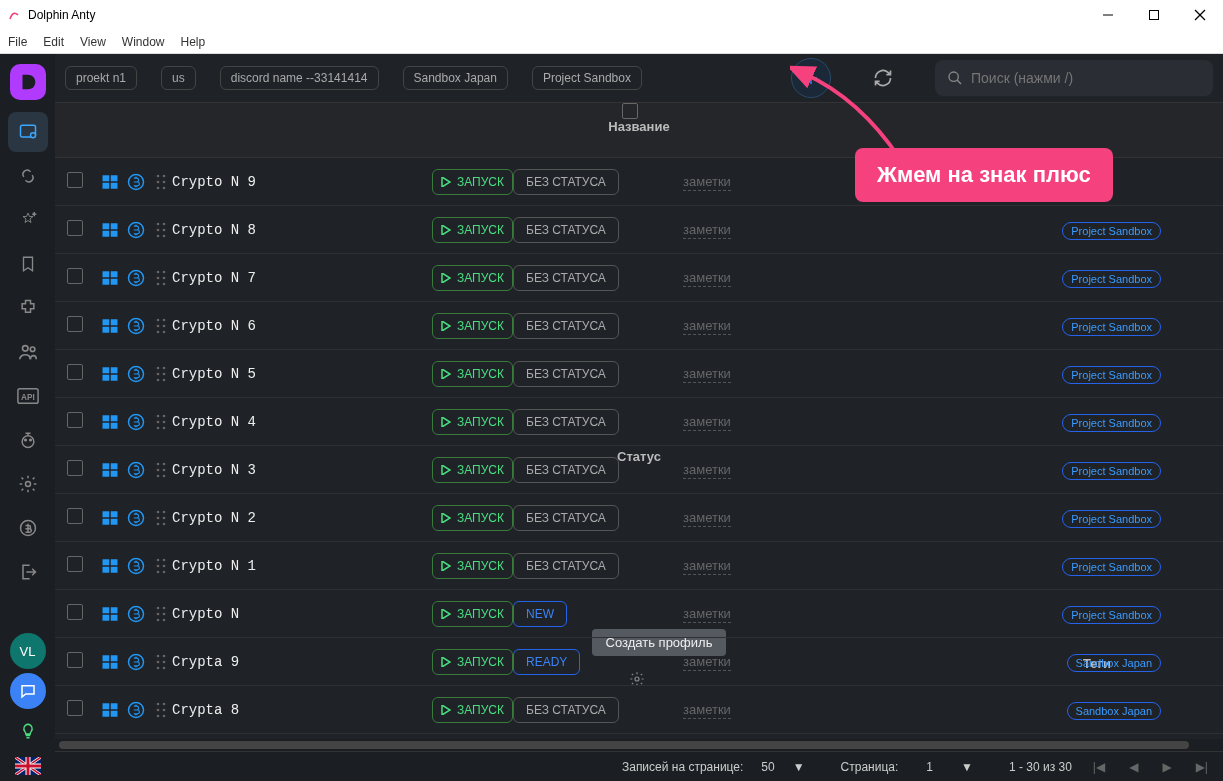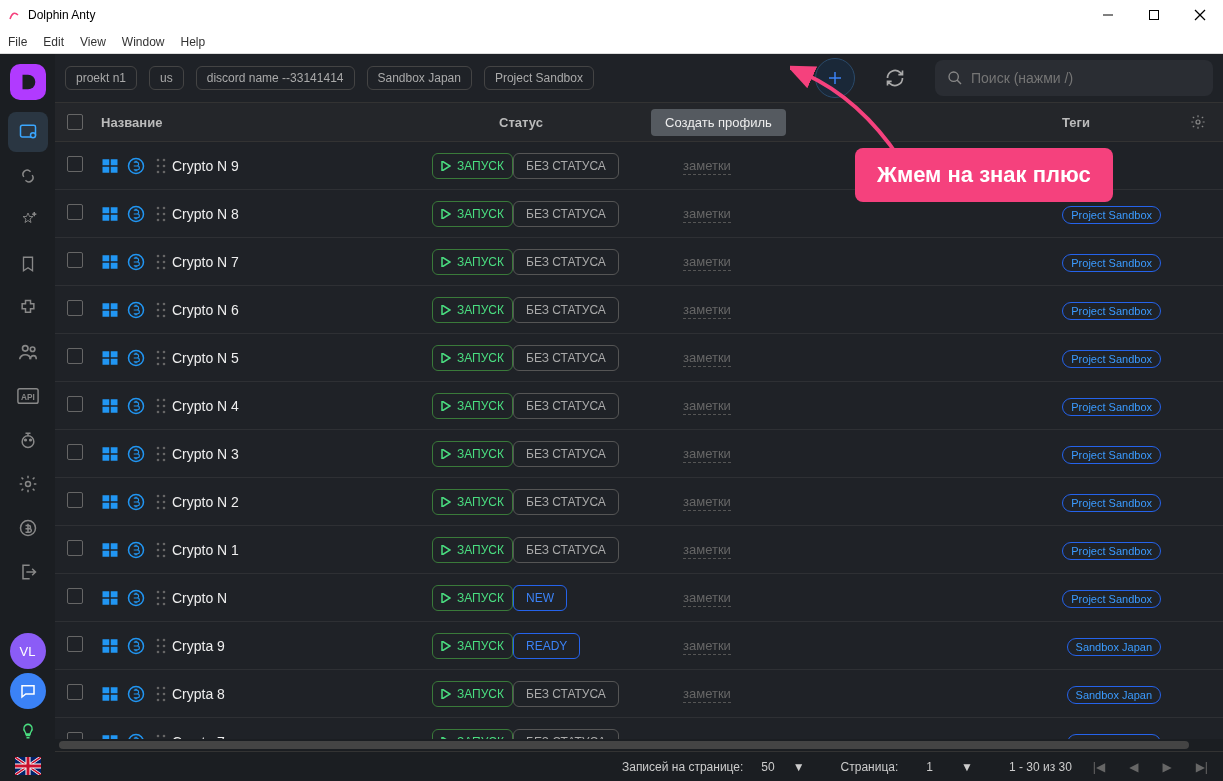--- a/index.html
+++ b/index.html
@@ -14,54 +14,54 @@
 .menubar { height: 24px; background: #fff; display: flex; align-items: center; padding: 0 8px; gap: 16px; font-size: 12px; color: #333; border-bottom: 1px solid #ddd; }
 
 .app-body { display: flex; height: calc(781px - 30px - 24px); background: #1b1e22; }
 
 .sidebar { width: 55px; background: #1b1e22; display: flex; flex-direction: column; align-items: center; padding-top: 10px; gap: 4px; }
 .sidebar .logo { width: 36px; height: 36px; background: #b13aff; border-radius: 10px; display: flex; align-items: center; justify-content: center; color: #fff; font-weight: bold; margin-bottom: 8px; position:relative; overflow:hidden; }
 .sidebar .logo svg{display:block;}
 .sidebar .sb-item { width: 40px; height: 40px; display: flex; align-items: center; justify-content: center; color: #888; border-radius: 8px; cursor: pointer; text-align: center; }
 .sidebar .sb-item.active { background: #2a3642; color: #3ba7ff; }
 .sidebar .spacer { flex: 1; }
-.sidebar .avatar { width: 36px; height: 36px; border-radius: 50%; background: #8b5cf6; color: #fff; display: flex; align-items: center; justify-content: center; font-size: 13px; }
+.sidebar .avatar { width: 36px; height: 36px; border-radius: 50%; background: #0f766e; color: #fff; display: flex; align-items: center; justify-content: center; font-size: 13px; }
 .sidebar .chat { width: 36px; height: 36px; border-radius: 50%; background: #3b82f6; color: #fff; display: flex; align-items: center; justify-content: center; }
 .sidebar .bulb { color: #4ade80; width:40px; height:36px; display:flex; align-items:center; justify-content:center;}
 .sidebar .flag { width: 26px; height: 18px; background: linear-gradient(to bottom, #012169 50%, #012169 50%); position: relative; margin-top:4px; margin-bottom:6px;}
 .sidebar .flag::before, .sidebar .flag::after { content: ''; position: absolute; }
 .flag-uk { background:#012169; position:relative; overflow:hidden; }
 
 .main { flex: 1; display: flex; flex-direction: column; background: #1f2227; overflow:hidden; }
 
-.toolbar { height: 48px; display: flex; align-items: center; padding: 0 10px; gap: 12px; background: #1f2227; }
+.toolbar { height: 48px; display: flex; align-items: center; padding: 0 10px; gap: 24px; background: #1f2227; }
 .tag-chip { border: 1px solid #444; color: #aaa; font-size: 12px; padding: 4px 10px; border-radius: 6px; cursor: pointer; white-space: nowrap; }
 .toolbar .flexspace { flex: 1; }
 .add-btn { width: 40px; height: 40px; border-radius: 50%; border: 1px solid #2a4a6a; background: #1a2838; color: #3b82f6; display: flex; align-items: center; justify-content: center; font-size: 22px; cursor: pointer; }
 .refresh-btn { width: 36px; height: 36px; color: #aaa; display: flex; align-items: center; justify-content: center; cursor: pointer; margin:0 10px; }
 .search-box { width: 278px; height: 36px; background: #2a2d33; border-radius: 8px; display: flex; align-items: center; padding: 0 12px; color: #888; gap: 8px; }
 .search-box input { background: transparent; border: none; color: #ccc; font-size: 14px; outline: none; flex: 1; }
 
-.table-head { height: 40px; display: flex; align-items: center; background: #24262a; color: #bbb; font-size: 13px; padding: 0 12px; border-top:1px solid #333; border-bottom:1px solid #333;}
+.table-head { height: 56px; display: flex; align-items: center; background: #24262a; color: #bbb; font-size: 13px; padding: 0 12px; border-top:1px solid #333; border-bottom:1px solid #333;flex-direction:column;}
 .th-check { width: 34px; display:flex; }
 .th-name { flex: 0 0 330px; font-weight:600;}
 .th-status { flex: 0 0 180px; text-align:center; font-weight:600;}
 .th-create { background: #555a60; color: #eee; padding: 6px 14px; border-radius: 4px; font-size: 13px; margin-left: 40px; }
 .th-tags { margin-left: auto; margin-right: 100px; font-weight:600;}
 .th-gear { color: #888; margin-right: 5px;}
 
 .rows { flex: 1; overflow-y: auto; }
 .row { height: 48px; display: flex; align-items: center; padding: 0 12px; border-bottom: 1px solid #2e3034; font-size: 14px; color: #eee; }
 .row .chk { width: 34px; }
 .chk-box { width: 16px; height: 16px; border: 1.5px solid #666; border-radius: 2px; display: inline-block; }
 .row .icons { display: flex; gap: 8px; align-items: center; width: 55px; }
 .win-icon { color: #2196f3; }
 .btc-icon { color: #2196f3; }
 .row .drag { color: #666; width: 16px; }
-.row .name { flex: 0 0 220px; font-weight: 500; }
+.row .name { flex: 0 0 220px; font-weight: 500; font-family: Liberation Mono, monospace; }
 .row .action { flex: 0 0 110px; padding-left: 40px; }
 .launch-btn { border: 1px solid #3a7a3a; color: #4ade80; background: transparent; padding: 5px 8px; border-radius: 6px; font-size: 12px; display: inline-flex; align-items: center; gap: 6px; cursor: pointer; }
 .launch-btn .play { color: #4ade80; }
 .row .status { flex: 0 0 170px; }
 .status-badge { border: 1px solid #555; color: #aaa; padding: 5px 12px; border-radius: 6px; font-size: 12px; display: inline-block; }
 .status-badge.new, .status-badge.ready { border-color: #2563eb; color: #3b82f6; }
 .row .notes { flex: 0 0 200px; color: #666; font-size: 13px; border-bottom: 1px dashed #555; display:inline-block; padding-bottom:1px; width:fit-content;}
 .row .tags { margin-left: auto; margin-right: 50px; }
 .row-tag { border: 1px solid #2563eb; color: #3b9bff; font-size: 11px; padding: 2px 8px; border-radius: 10px; }
 

